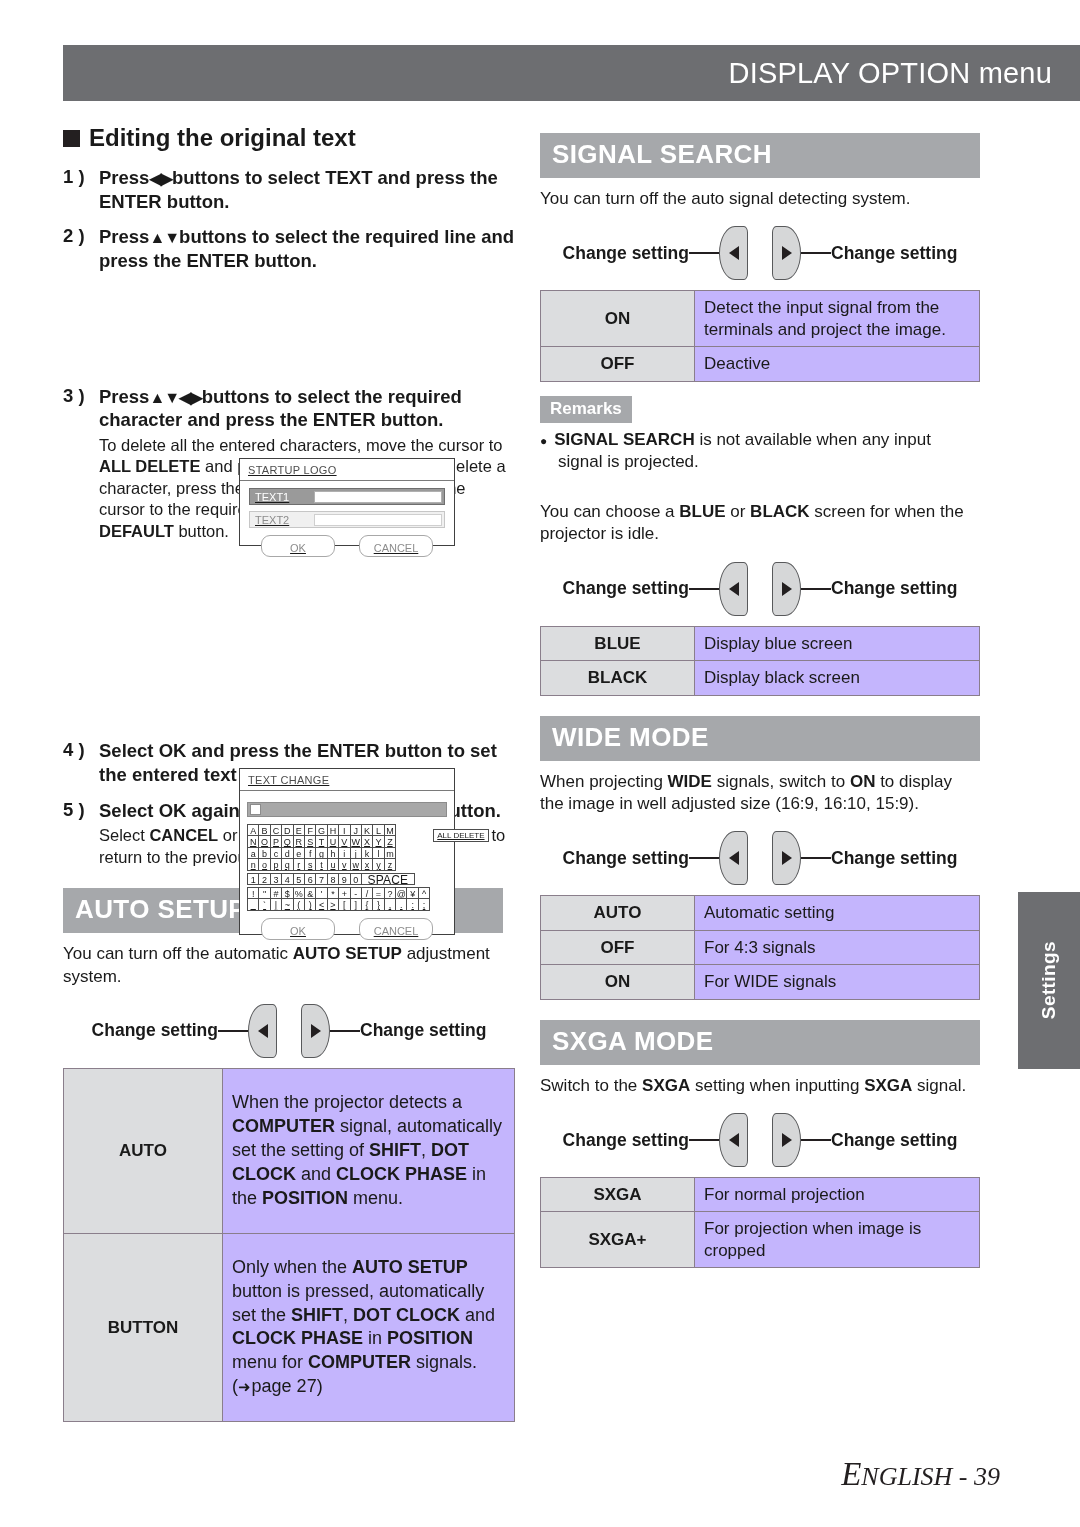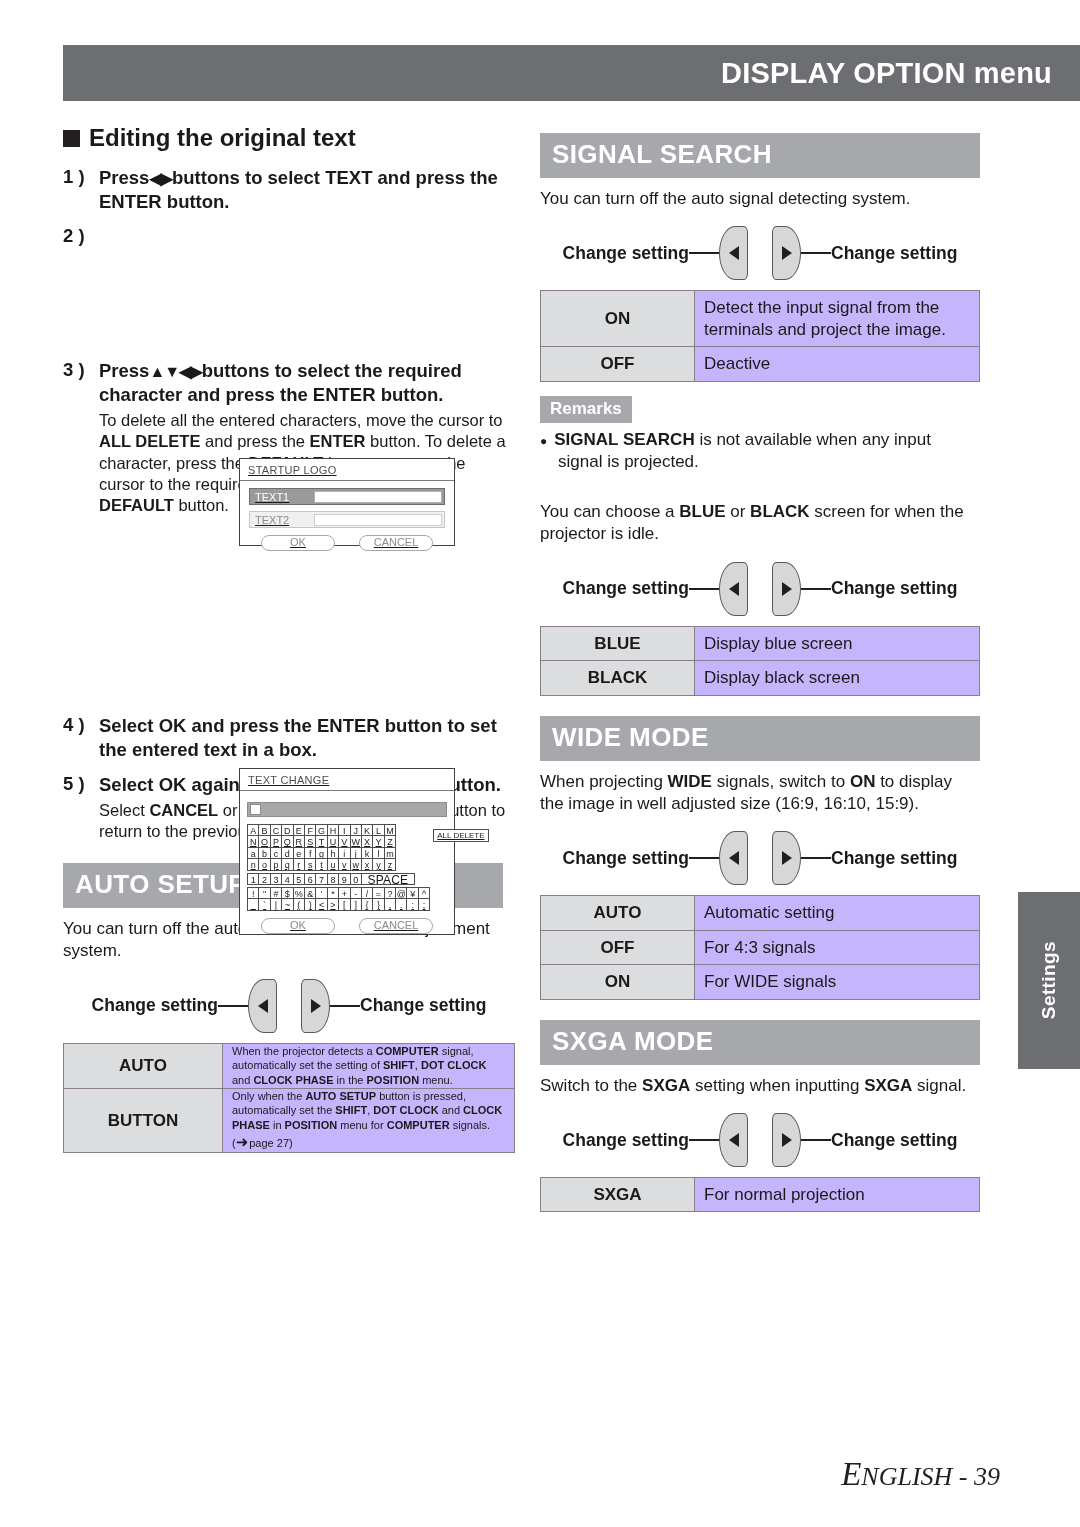--- a/index.html
+++ b/index.html
@@ -26,21 +26,21 @@
     background: #6d6e71;
     display: flex;
     align-items: center;
     justify-content: flex-end;
     box-sizing: border-box;
     padding-right: 28px;
   }
   .page-header-title {
     color: #ffffff;
     font-size: 29px;
-    font-weight: bold;
+    font-weight: normal;
     letter-spacing: 0.2px;
     text-align: center;
   }
 
   
   .col-left {
     position: absolute;
     left: 63px;
     top: 124px;
     width: 452px;
@@ -173,21 +173,21 @@
     text-align: center;
     white-space: nowrap;
   }
   table.opt td.val { background: #c4b5fd; margin-left: 17px; }
 
   .t-sig td.key  { width: 135px; }
   .t-back td.key { width: 135px; }
   .t-wide td.key { width: 135px; }
   .t-sxga td.key { width: 135px; }
   .t-auto td.key { width: 140px; }
-  .t-auto td.val { font-size: 11px; line-height: 1.33; padding: 0 9px; }
+  .t-auto td.val { font-size: 18px; line-height: 1.33; padding: 22px 9px; }
 
   
   .remarks-tag {
     display: inline-block;
     background: #a6a8ab;
     color: #ffffff;
     font-size: 17px;
     font-weight: bold;
     padding: 3px 10px 4px 10px;
     margin-top: 14px;
@@ -265,21 +265,21 @@
     gap: 24px;
     margin-top: 7px;
   }
   .osd-btn {
     width: 72px;
     border: 1.3px solid #a8a8a8;
     border-radius: 9px;
     font-size: 11px;
     color: #8c8c8c;
     text-align: center;
-    padding: 0 0 2px 0;
+    padding: 6px 0 2px 0;
     background: #ffffff;
   }
 
   
   .osd-text {
     position: absolute;
     left: 176px;
     top: 644px;
     width: 216px;
     height: 167px;
@@ -391,20 +391,23 @@
     <div class="step-body">
       <div class="step-title">
         <span>Press</span><span class="arrow-glyph">◀▶</span><span>buttons to select TEXT and press the ENTER button.</span>
       </div>
     </div>
   </div>
 
   <div class="step">
     <div class="step-num">2 )</div>
     <div class="step-body">
+      <div class="step-title">
+        <span>Press</span><span class="arrow-glyph">▲▼</span><span>buttons to select the required line and press the ENTER button.</span>
+      </div>
     </div>
   </div>
 
   <div class="osd osd-logo">
     <div class="osd-title">STARTUP LOGO</div>
     <div class="osd-body">
       <div class="logo-row sel">
         <span class="logo-row-label">TEXT1</span>
         <span class="logo-row-field"></span>
       </div>
@@ -730,20 +733,24 @@
       </span>
     <span class="lead-line"></span>
     <span class="change-label">Change setting</span>
   </div>
   <table class="opt t-sxga">
     <tbody>
       <tr>
         <td class="key">SXGA</td>
         <td class="val">For normal projection</td>
       </tr>
+      <tr>
+        <td class="key">SXGA+</td>
+        <td class="val">For projection when image is cropped</td>
+      </tr>
     </tbody>
   </table>
 </div>
 
 <div class="side-tab">
   <span class="side-tab-label">Settings</span>
 </div>
 
 <div class="footer">
   <span class="sc">E</span><span class="sc-small">NGLISH</span><span class="sc-small"> - </span><span class="sc-small">39</span>

